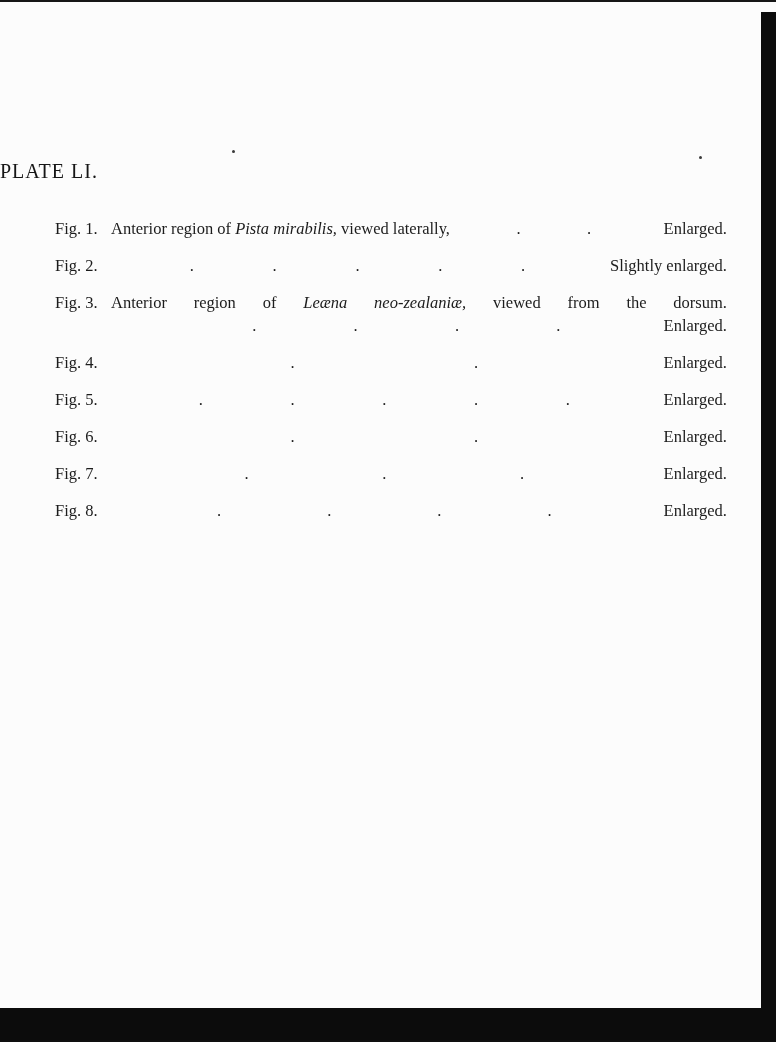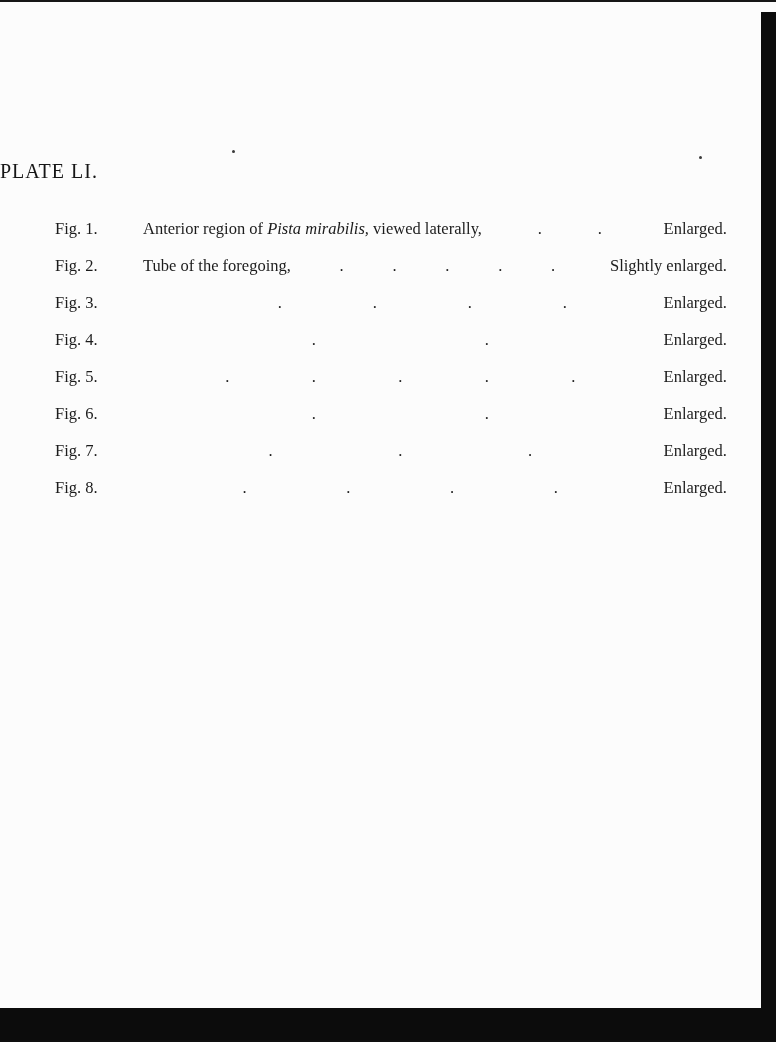--- a/index.html
+++ b/index.html
@@ -55,21 +55,20 @@
   }
 
   .figure-list {
     margin: 34px 49px 0 55px;
     font-size: 16.5px;
     line-height: 23px;
   }
   .figure-row {
     display: flex;
     margin-bottom: 14px;
-    gap: 32px;
   }
   .fig-label {
     width: 56px;
     flex-shrink: 0;
   }
   .fig-content {
     flex: 1;
     min-width: 0;
   }
   .fig-line {
@@ -131,35 +130,35 @@
               <span class="dot">.</span>
             </span>
             <span class="fig-result">Enlarged.</span>
           </div>
         </div>
       </div>
       <div class="figure-row">
         <span class="fig-label">Fig. 2.</span>
         <div class="fig-content">
           <div class="fig-line">
-            <span class="fig-text"><span>Tube of the foregoing,</span></span>
             <span class="dot-leader">
               <span class="dot">.</span>
               <span class="dot">.</span>
               <span class="dot">.</span>
               <span class="dot">.</span>
               <span class="dot">.</span>
             </span>
             <span class="fig-result">Slightly enlarged.</span>
           </div>
         </div>
       </div>
       <div class="figure-row">
         <span class="fig-label">Fig. 3.</span>
         <div class="fig-content">
+          <div class="fig-line justify"><span class="fig-text"><span>Anterior region of </span><i>Leæna neo-zealaniæ,</i><span> viewed from the dorsum.</span></span></div>
           <div class="fig-line indent">
             <span class="dot-leader">
               <span class="dot">.</span>
               <span class="dot">.</span>
               <span class="dot">.</span>
               <span class="dot">.</span>
             </span>
             <span class="fig-result">Enlarged.</span>
           </div>
         </div>

